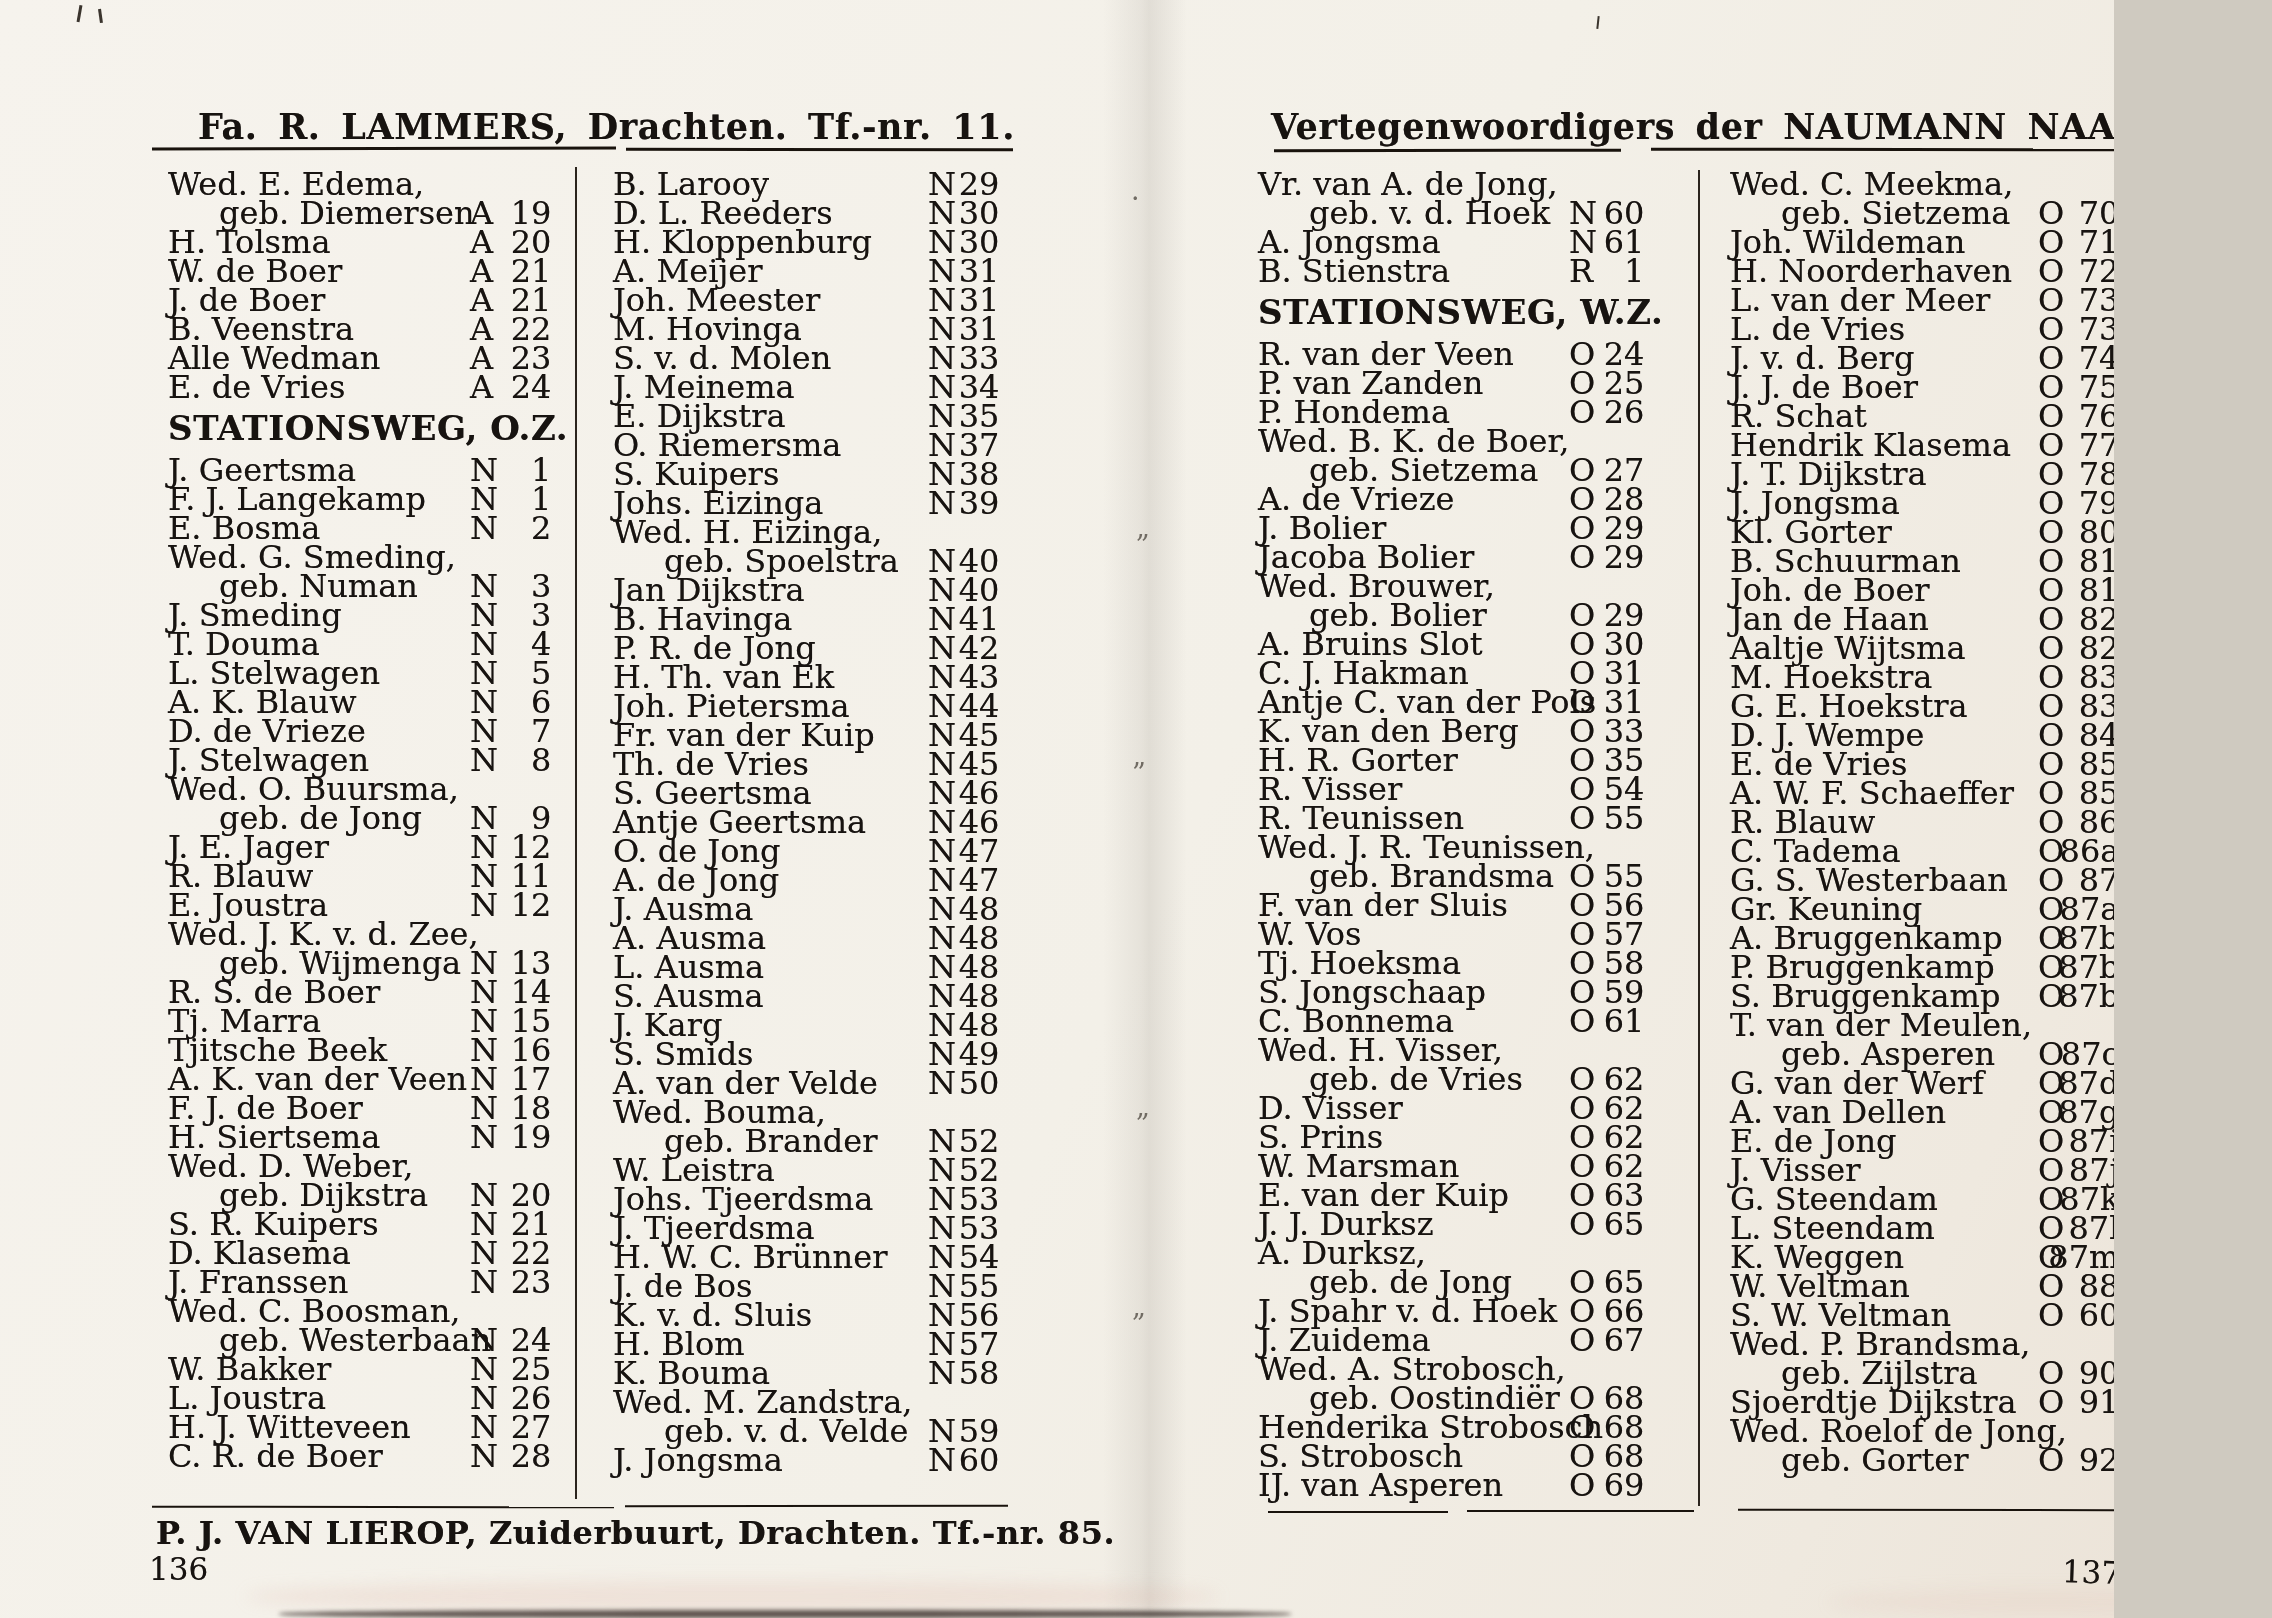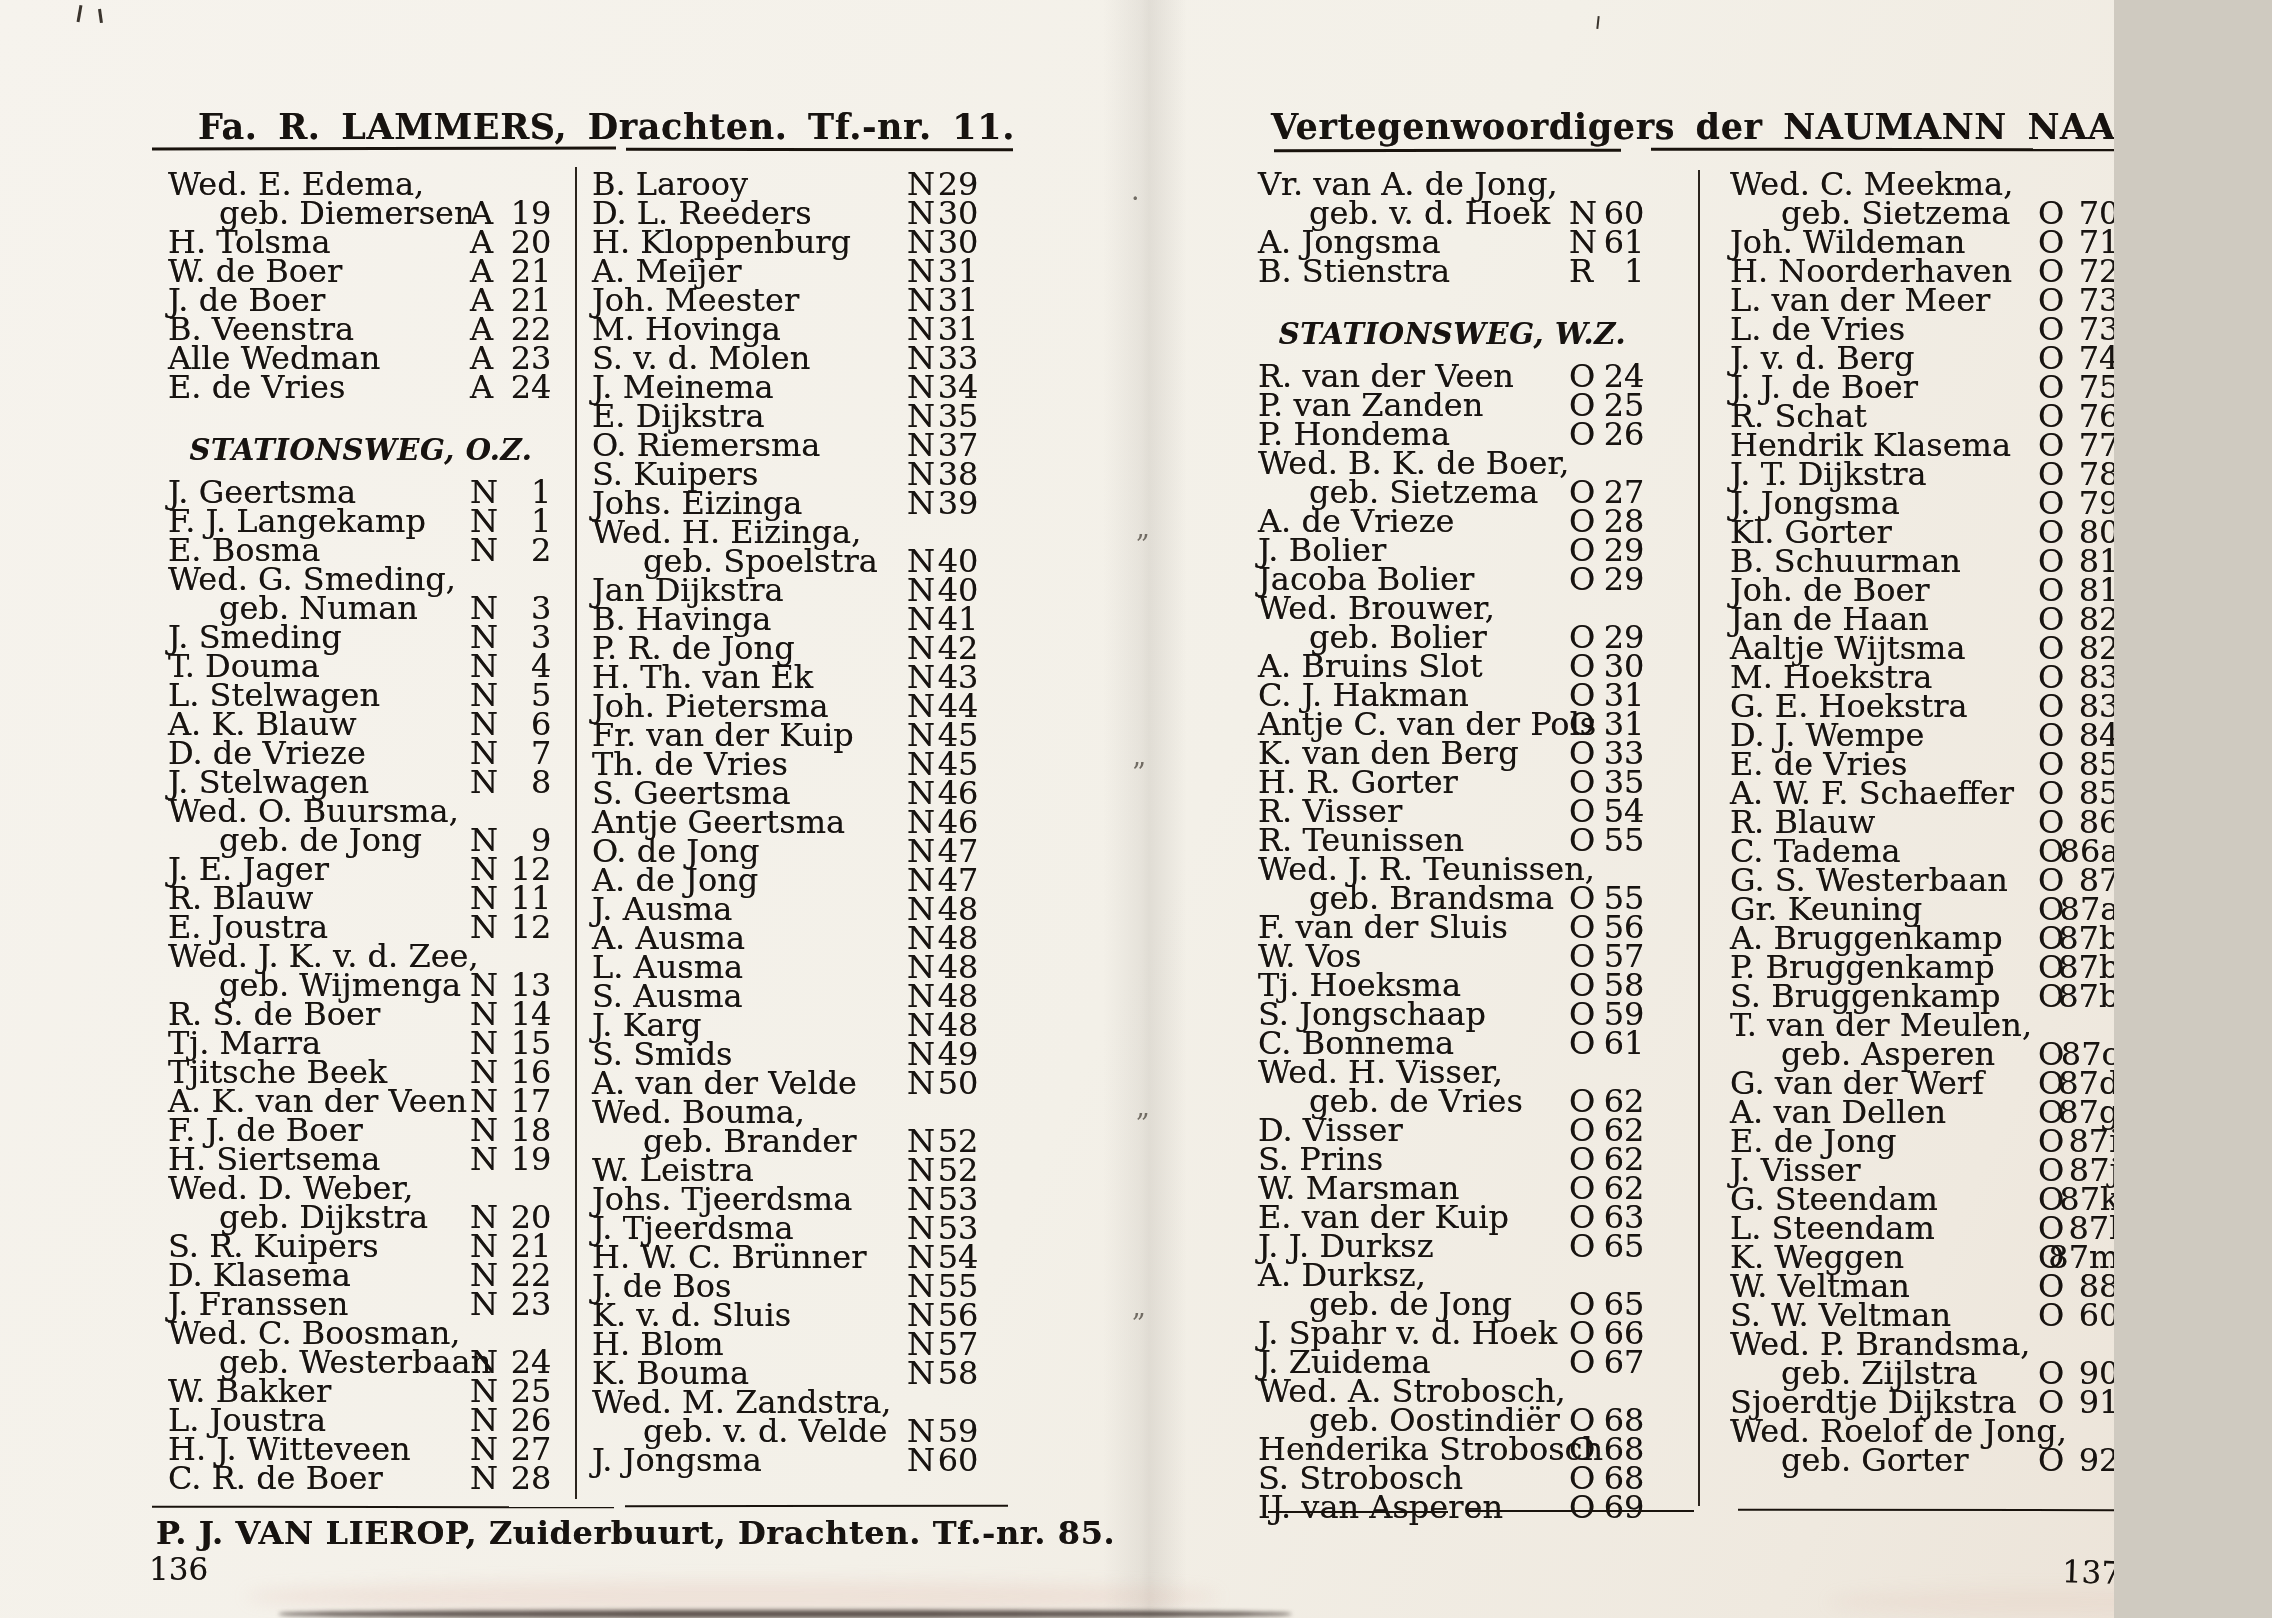--- a/index.html
+++ b/index.html
@@ -16,22 +16,22 @@
   .pgnum{position:absolute;font-size:31px;}
   .rule{position:absolute;height:2.6px;background:#19130d;}
   .rule.thin{height:1.9px;}
   .vdiv{position:absolute;width:1.9px;background:#2b241d;}
   .col{position:absolute;font-size:32px;line-height:29px;}
   .row{position:relative;height:29px;}
   .nm{position:absolute;left:0;top:0;white-space:nowrap;}
   .nm.ind{left:51px;}
   .lt{position:absolute;left:var(--lx);top:0;}
   .no{position:absolute;right:2.6px;top:0;white-space:nowrap;}
-  .section{margin-top:34px;height:35px;margin-bottom:6.5px;font-weight:bold;font-size:29px;
-           letter-spacing:0.6px;text-align:center;white-space:nowrap;font-style:italic;}
+  .section{margin-top:12px;height:35px;margin-bottom:6.5px;font-weight:bold;font-size:34px;
+           letter-spacing:0.6px;text-align:center;white-space:nowrap;}
   .gutter{position:absolute;top:0;height:100%;
           background:linear-gradient(90deg,rgba(0,0,0,0) 0%,rgba(60,50,40,0.07) 45%,rgba(60,50,40,0.10) 55%,rgba(0,0,0,0) 100%);}
   .speck{position:absolute;background:#3a342d;}
   .qmark{position:absolute;font-size:27px;color:#4a443c;opacity:.75;font-family:"DejaVu Serif",serif;}
   .edge-shadow{position:absolute;background:rgba(45,33,30,0.75);filter:blur(1.9px);border-radius:45%;}
   .smudge{position:absolute;filter:blur(7.8px);border-radius:50%;}
 </style>
 </head>
 <body>
 
@@ -244,21 +244,21 @@
         <span class="nm">H. J. Witteveen</span>
         <span class="lt">N</span>
         <span class="no">27</span>
       </div>
       <div class="row">
         <span class="nm">C. R. de Boer</span>
         <span class="lt">N</span>
         <span class="no">28</span>
       </div>
     </div>
-  <div class="col ink" id="col2" style="left:592px;top:170px;width:389px;--lx:315px;">
+  <div class="col ink" id="col2" style="left:613px;top:170px;width:389px;--lx:315px;">
       <div class="row">
         <span class="nm">B. Larooy</span>
         <span class="lt">N</span>
         <span class="no">29</span>
       </div>
       <div class="row">
         <span class="nm">D. L. Reeders</span>
         <span class="lt">N</span>
         <span class="no">30</span>
       </div>

